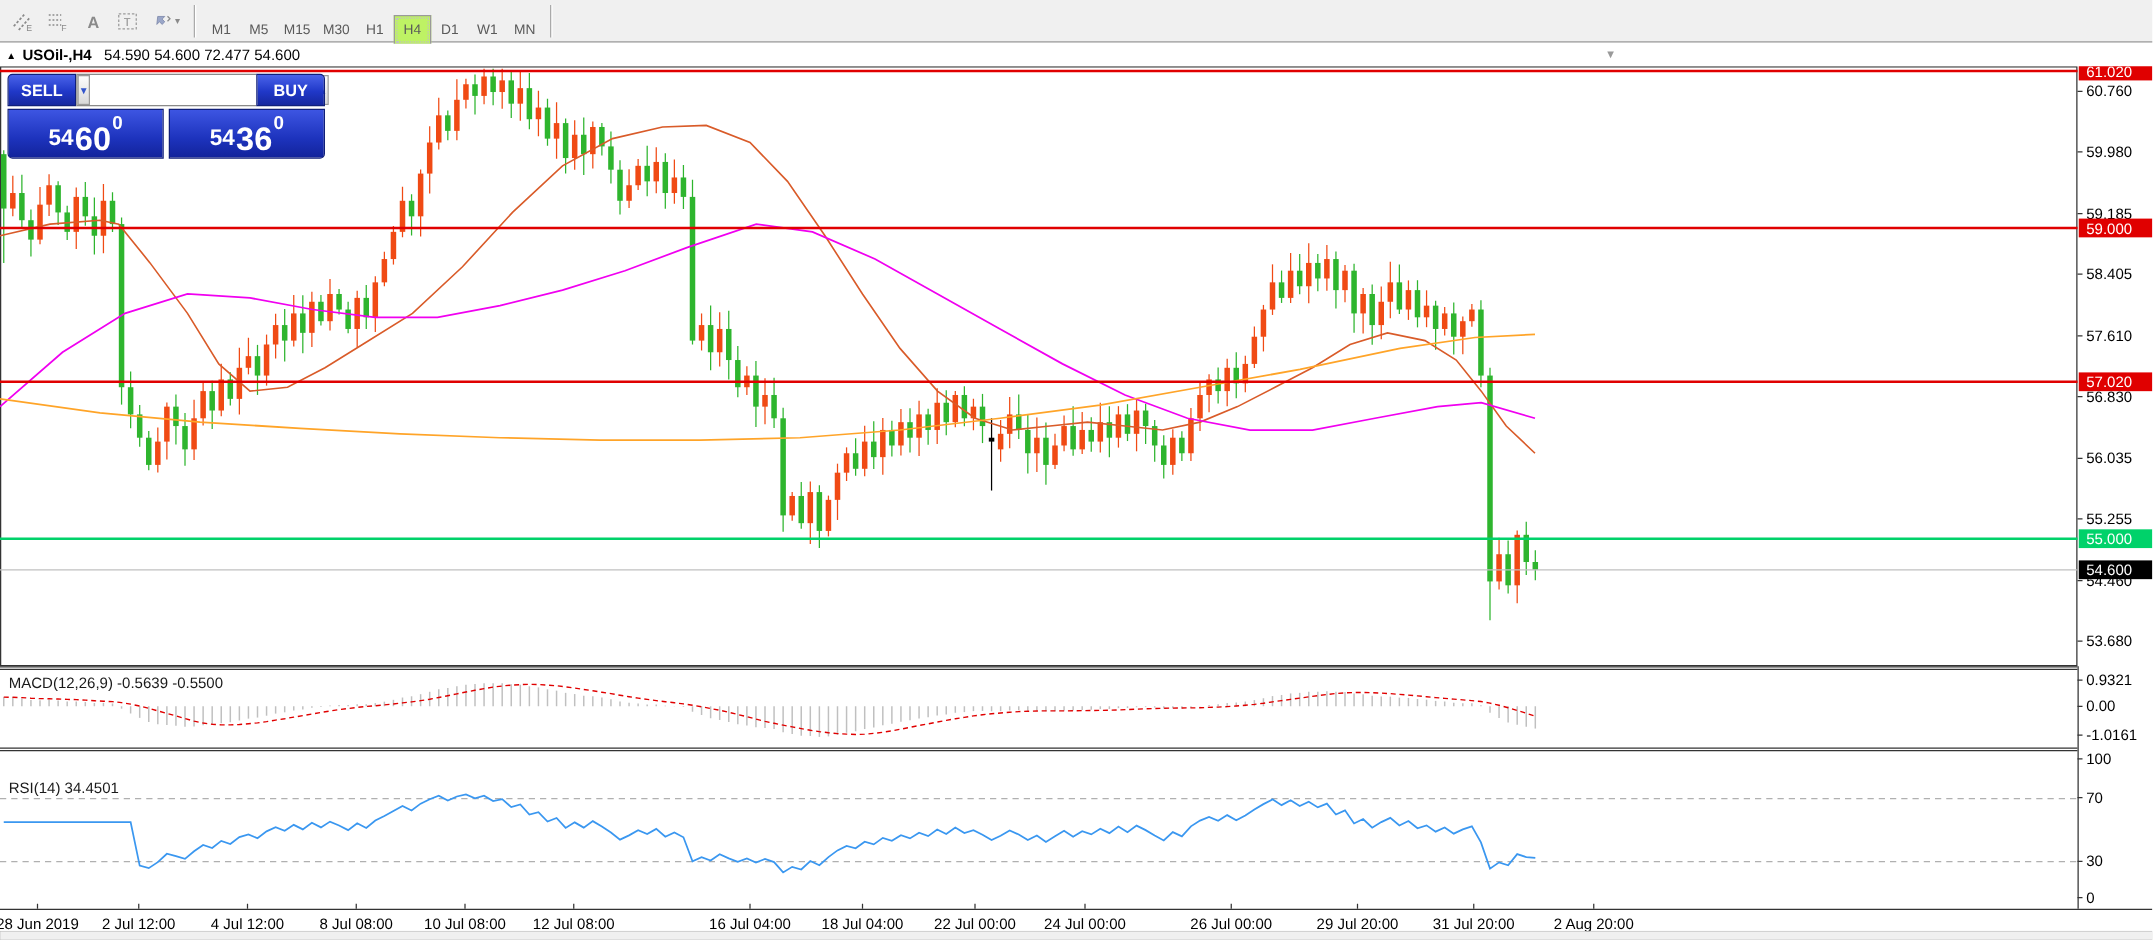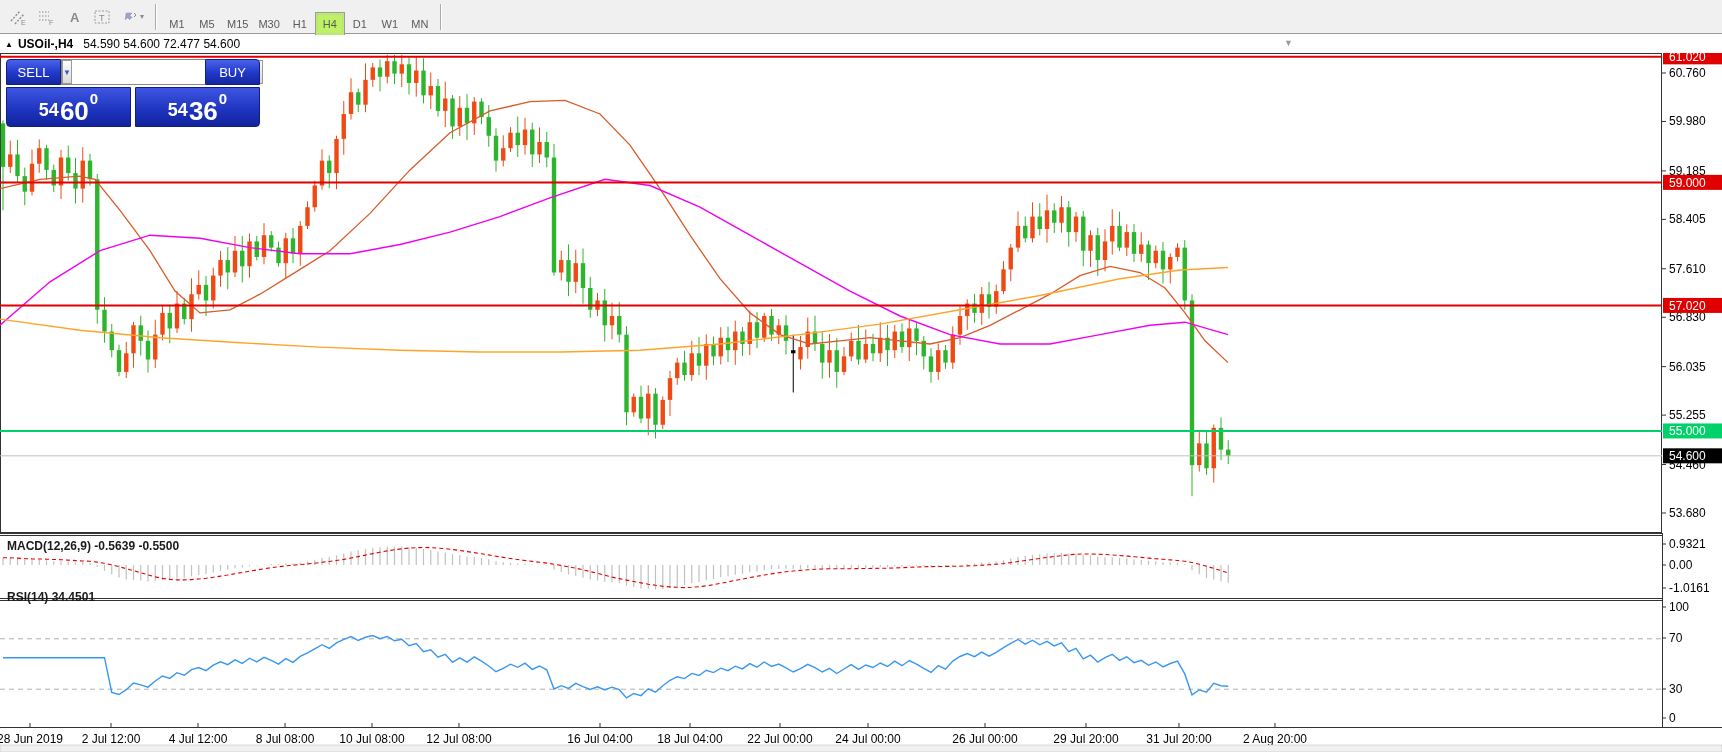--- a/index.html
+++ b/index.html
@@ -23,28 +23,28 @@
   .titlebar { position:absolute; left:0; top:35px; width:1722px; height:18px; background:#ffffff;
     display:flex; align-items:center; font-size:12px; color:#000; padding-left:5px; }
   .titlebar .tri { font-size:8px; margin-right:5px; color:#000; }
   .titlebar .sym { font-weight:bold; margin-right:10px; }
   .shift-marker { position:absolute; left:1284px; top:38px; font-size:9px; color:#9a9a9a; }
 
   
   #chart-svg { position:absolute; left:0; top:53px; }
 
   
-  .panel-label { position:absolute; left:7px; font-size:12px; color:#1a1a1a; background:transparent; z-index:3;font-weight:bold; }
+  .panel-label { position:absolute; left:7px; font-size:12px; color:#1a1a1a; background:transparent; z-index:3; }
   .macd-label { top:539px; }
-  .rsi-label  { top:590px; }
+  .rsi-label  { top:623px; }
 
   
   .trade-panel { position:absolute; left:6px; top:59px; width:254px; z-index:5; font-family:"Liberation Sans",sans-serif; }
   .tp-row1 { display:flex; height:26px; }
-  .tp-btn { flex:1; color:#fff; font-size:13px; font-weight:normal; display:flex; align-items:center; justify-content:center;
+  .tp-btn { flex:1; color:#fff; font-size:13px; font-weight:bold; display:flex; align-items:center; justify-content:center;
     background:linear-gradient(#4a63ea, #2038c8 55%, #16279f); border:1px solid #101f7a; }
   .tp-btn.sell { border-radius:4px 0 0 0; }
   .tp-btn.buy  { border-radius:0 4px 0 0; }
   .tp-spin { width:144px; height:26px; display:flex; background:#f0f0f0; border:1px solid #8a8a8a; }
   .spin-btn { width:22px; display:flex; align-items:center; justify-content:center; font-size:8px; color:#3355cc;
     background:linear-gradient(#fdfdfd,#d9d9d9); border:1px solid #9a9a9a; }
   .tp-spin input { flex:1; border:none; outline:none; font-size:13px; text-align:right; padding-right:5px;
     font-family:"Liberation Sans",sans-serif; color:#000; background:#fff; }
   .tp-row2 { display:flex; margin-top:2px; }
   .tp-price { flex:1; height:40px; color:#fff; display:flex; align-items:flex-end; justify-content:center;

